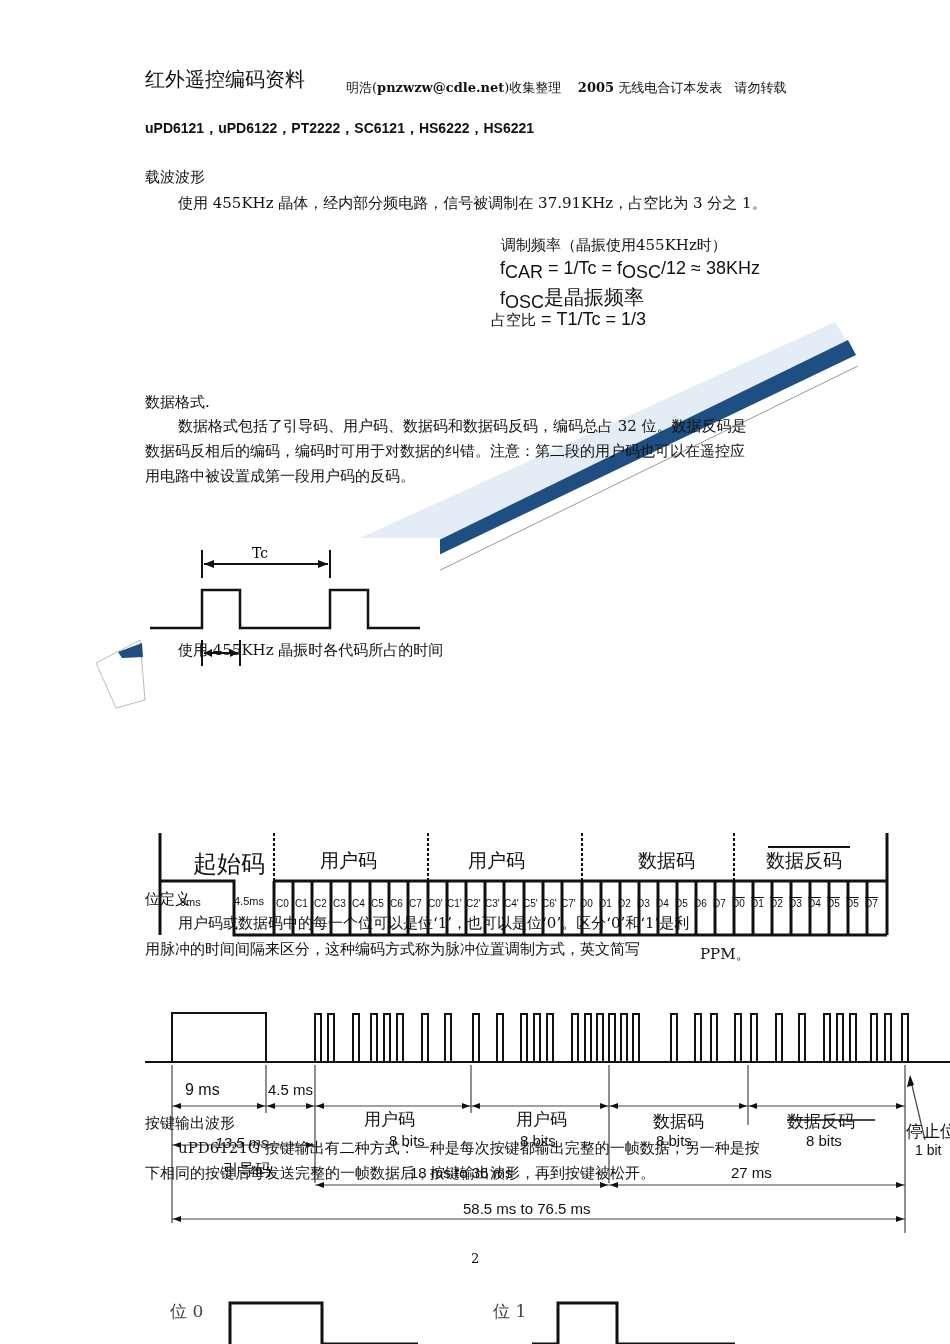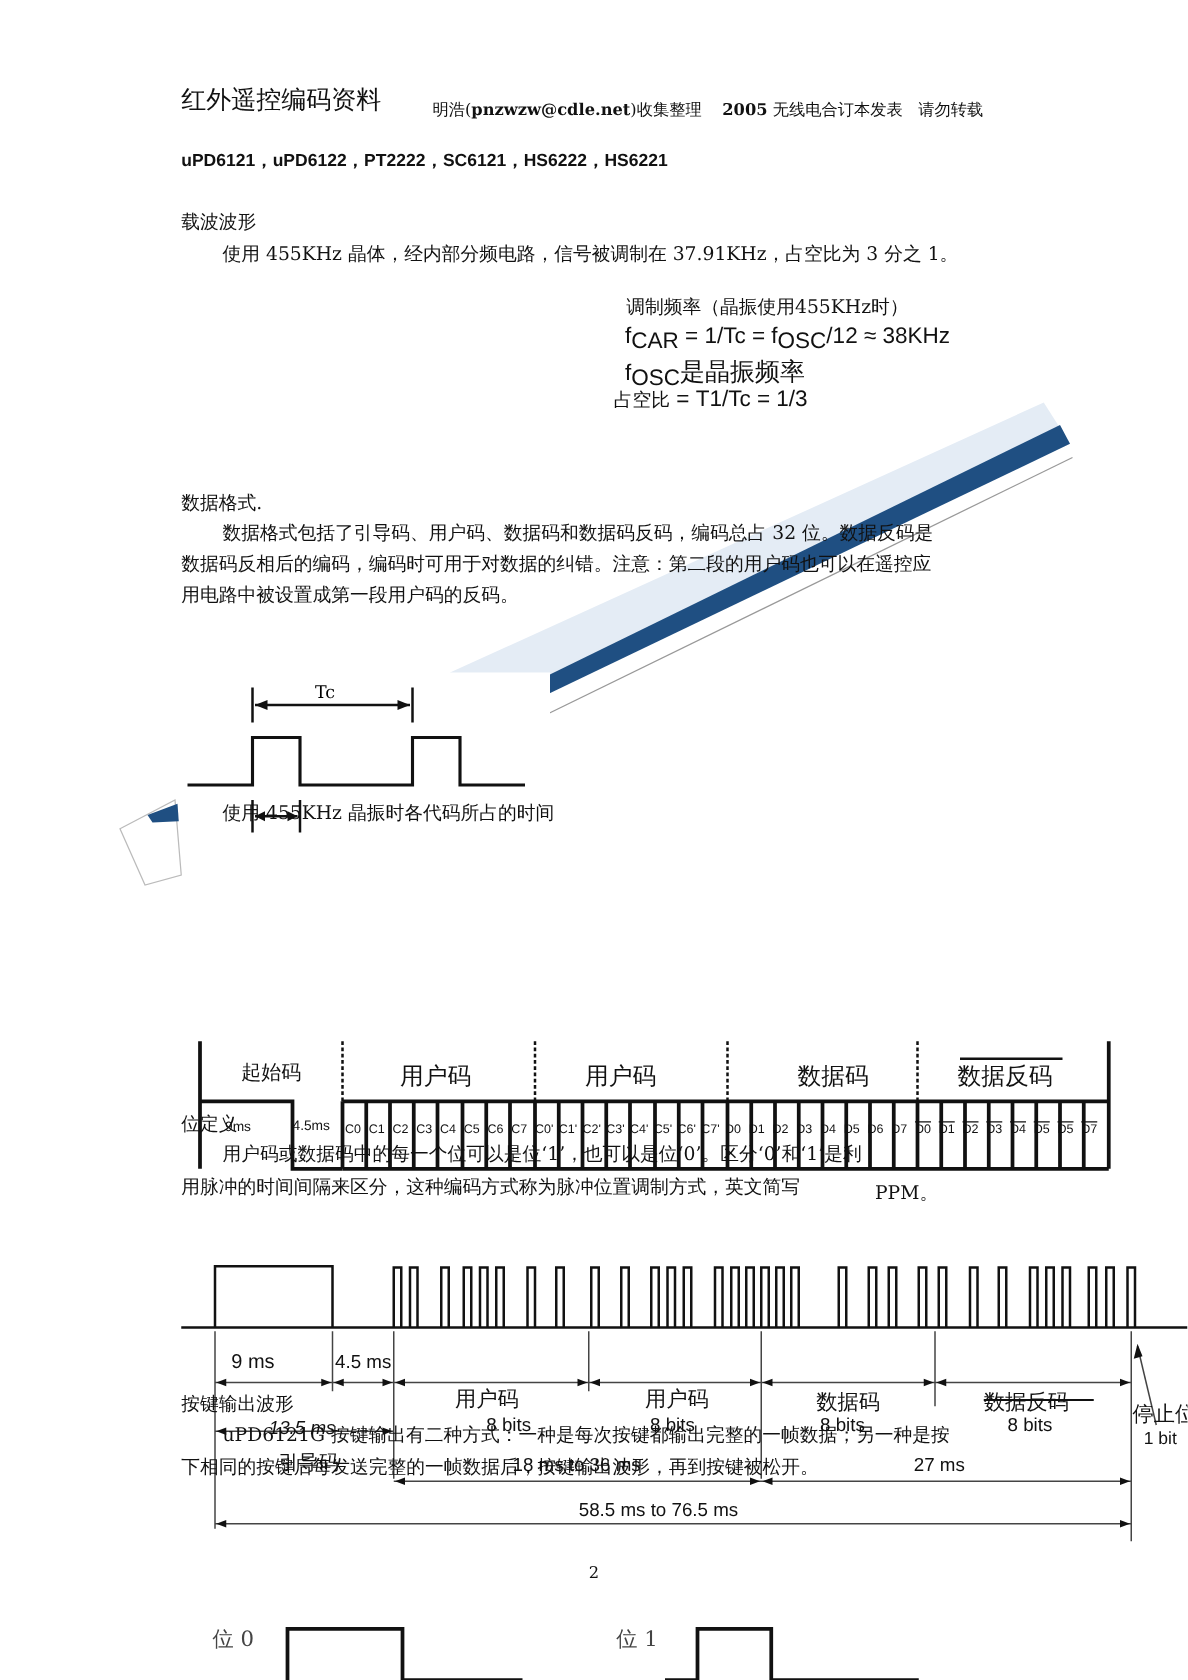--- a/index.html
+++ b/index.html
@@ -114,21 +114,21 @@
     <line x1="584" y1="56" x2="584" y2="110"></line>
       <line x1="603" y1="56" x2="603" y2="110"></line>
     <line x1="622" y1="56" x2="622" y2="110"></line>
       <line x1="641" y1="56" x2="641" y2="110"></line>
     <line x1="660" y1="56" x2="660" y2="110"></line>
       <line x1="679" y1="56" x2="679" y2="110"></line>
     <line x1="698" y1="56" x2="698" y2="110"></line>
       <line x1="717" y1="56" x2="717" y2="110"></line>
   </g>
 </svg>
-<div class="abs" style="left:193px;top:848px;font-size:16px;">起始码</div>
+<div class="abs" style="left:193px;top:848px;font-size:24px;">起始码</div>
 <div class="abs" style="left:320px;top:848px;font-size:19px;">用户码</div>
 <div class="abs" style="left:468px;top:848px;font-size:19px;">用户码</div>
 <div class="abs" style="left:638px;top:848px;font-size:19px;">数据码</div>
 <div class="abs" style="left:766px;top:848px;font-size:19px;">数据反码</div>
 <div class="abs lbl" style="left:234px;top:895px;font-size:11px;">4.5ms</div>
 
 <div class="abs lbl" style="left:276px;top:898px;font-size:10px;letter-spacing:0;">
   <span style="display:inline-block;width:19px">C0</span><span style="display:inline-block;width:19px">C1</span><span style="display:inline-block;width:19px">C2</span><span style="display:inline-block;width:19px">C3</span><span style="display:inline-block;width:19px">C4</span><span style="display:inline-block;width:19px">C5</span><span style="display:inline-block;width:19px">C6</span><span style="display:inline-block;width:19px">C7</span><span style="display:inline-block;width:19px">C0'</span><span style="display:inline-block;width:19px">C1'</span><span style="display:inline-block;width:19px">C2'</span><span style="display:inline-block;width:19px">C3'</span><span style="display:inline-block;width:19px">C4'</span><span style="display:inline-block;width:19px">C5'</span><span style="display:inline-block;width:19px">C6'</span><span style="display:inline-block;width:19px">C7'</span><span style="display:inline-block;width:19px">D0</span><span style="display:inline-block;width:19px">D1</span><span style="display:inline-block;width:19px">D2</span><span style="display:inline-block;width:19px">D3</span><span style="display:inline-block;width:19px">D4</span><span style="display:inline-block;width:19px">D5</span><span style="display:inline-block;width:19px">D6</span><span style="display:inline-block;width:19px">D7</span><span style="display:inline-block;width:19px;text-decoration:overline">D0</span><span style="display:inline-block;width:19px;text-decoration:overline">D1</span><span style="display:inline-block;width:19px;text-decoration:overline">D2</span><span style="display:inline-block;width:19px;text-decoration:overline">D3</span><span style="display:inline-block;width:19px;text-decoration:overline">D4</span><span style="display:inline-block;width:19px;text-decoration:overline">D5</span><span style="display:inline-block;width:19px;text-decoration:overline">D5</span><span style="display:inline-block;width:19px;text-decoration:overline">D7</span>
 </div>
 

